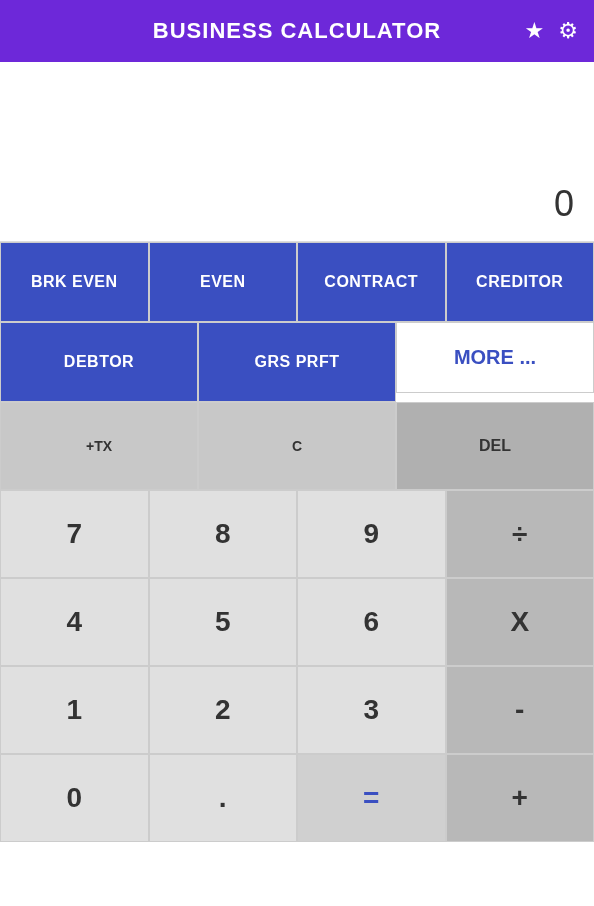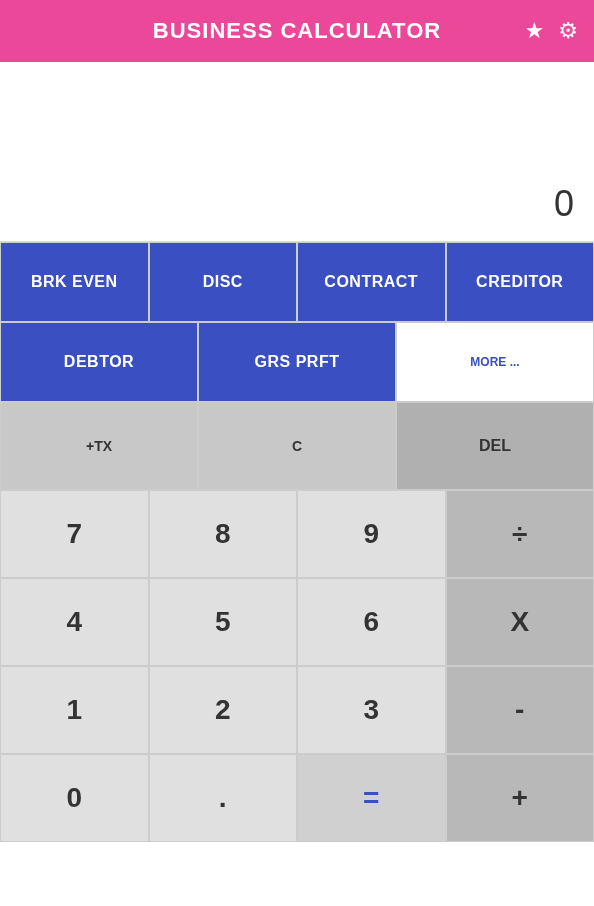--- a/index.html
+++ b/index.html
@@ -11,21 +11,21 @@
     body {
       width: 594px;
       min-height: 906px;
       font-family: 'Arial', sans-serif;
       background: #fff;
       overflow-x: hidden;
     }
 
     
     #header {
-      background: #ec4899;
+      background: #6d28d9;
       display: flex;
       align-items: center;
       justify-content: center;
       padding: 18px 20px;
       position: relative;
     }
 
     #header-title {
       color: #fff;
       font-size: 22px;
@@ -91,22 +91,22 @@
       color: #fff;
       font-size: 16px;
       height: 80px;
       letter-spacing: 0.5px;
     }
 
     
     .btn-more {
       background: #fff;
       color: #3a4fc1;
-      font-size: 12px;
-      height: 80px;
+      font-size: 20px;
+      height: 71px;
       font-weight: bold;
     }
 
     
     .btn-light-gray {
       background: #c8c8c8;
       color: #333;
       font-size: 14px;
       height: 88px;
     }
@@ -162,21 +162,21 @@
   <span id="display-value">0</span>
 </div>
 
 <div id="button-grid">
 
   <div class="btn-row">
     <div class="btn btn-blue">
       <span>BRK EVEN</span>
     </div>
     <div class="btn btn-blue">
-      <span>DISC</span>
+      <span>EVEN</span>
     </div>
     <div class="btn btn-blue">
       <span>CONTRACT</span>
     </div>
     <div class="btn btn-blue">
       <span>CREDITOR</span>
     </div>
   </div>
 
   <div class="btn-row">

